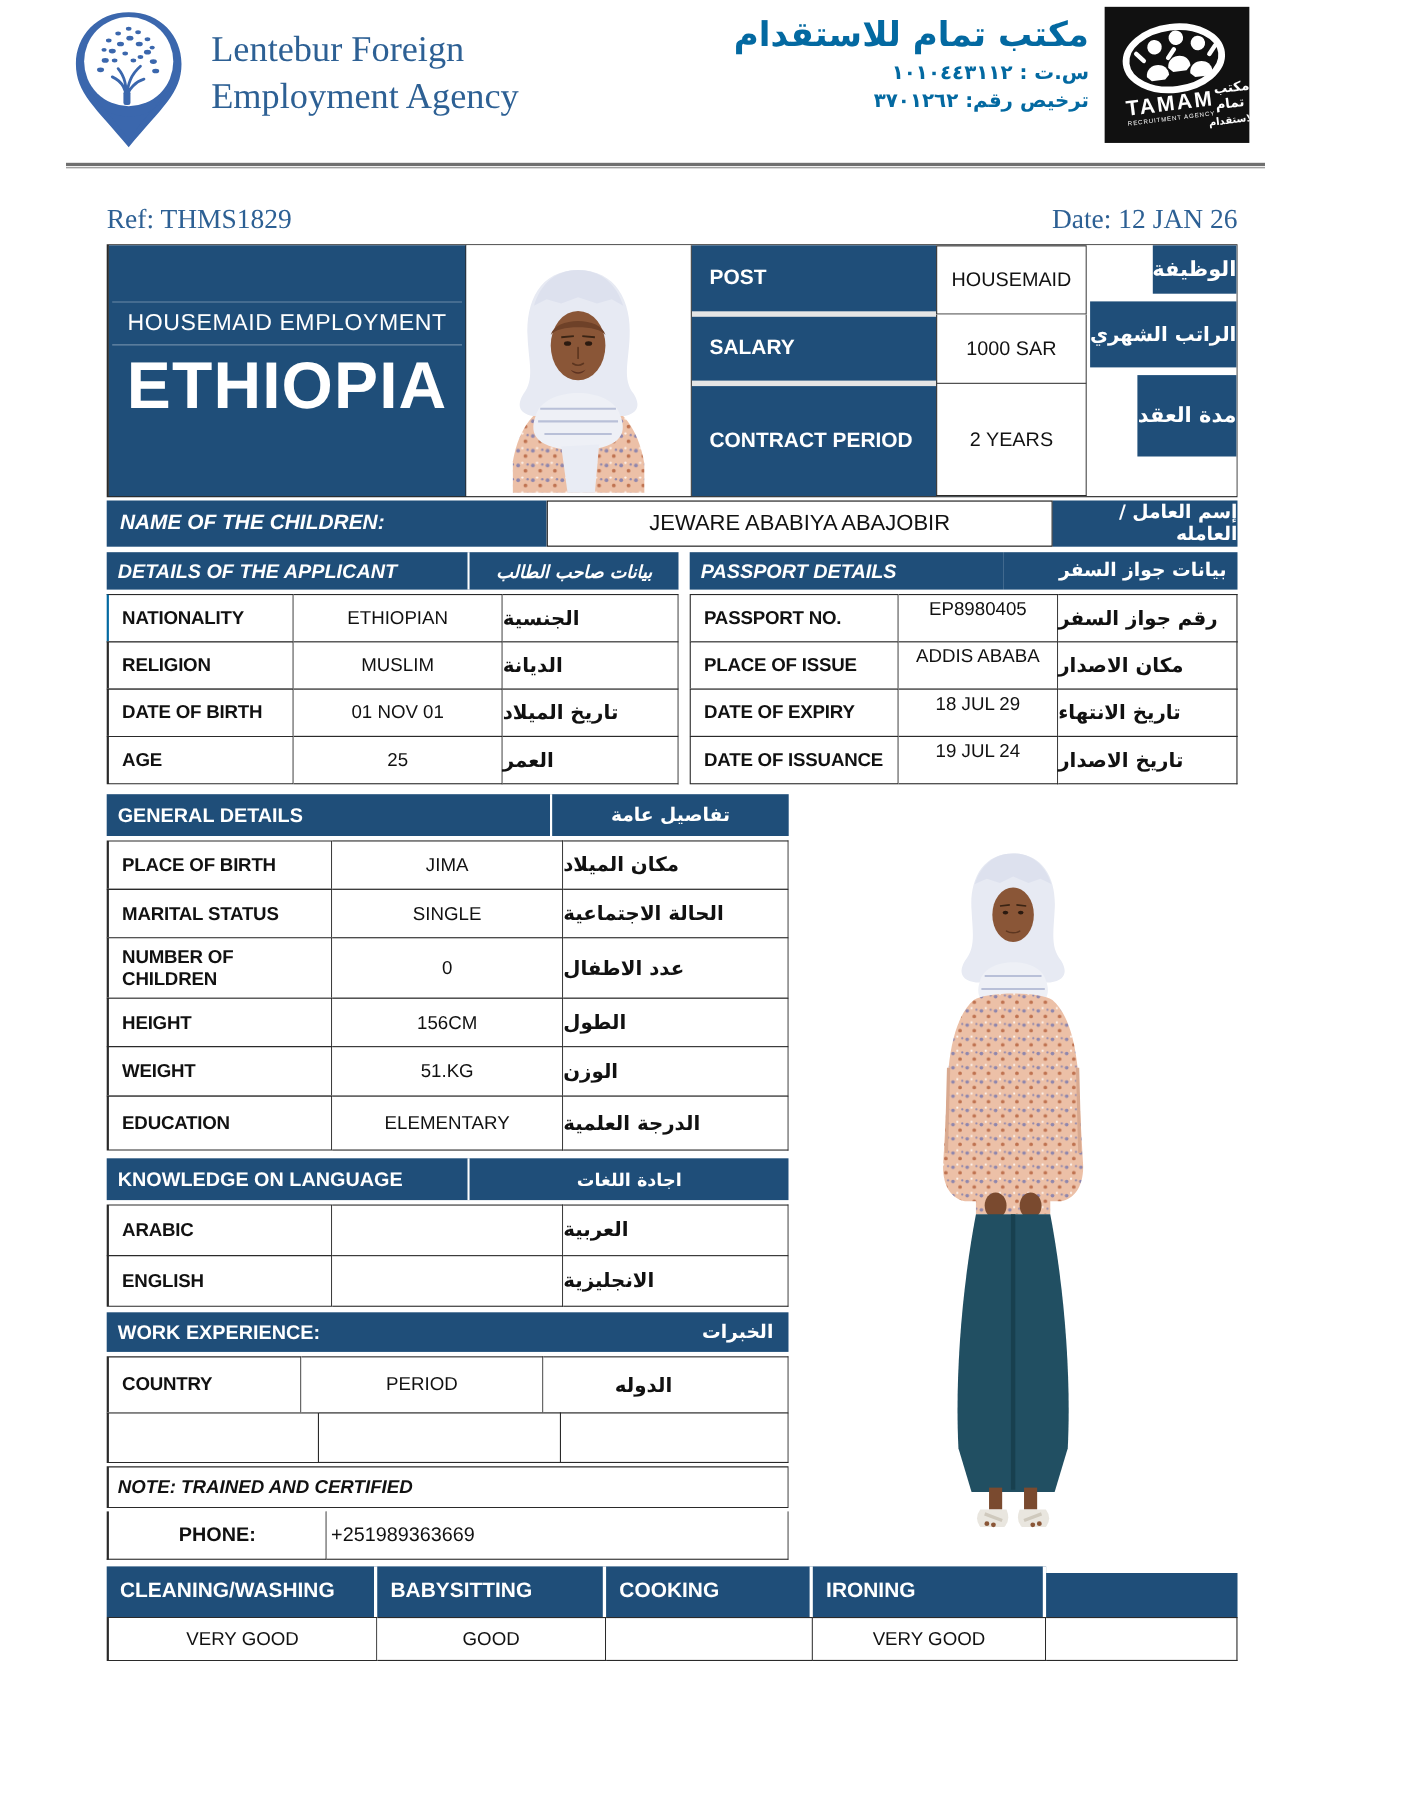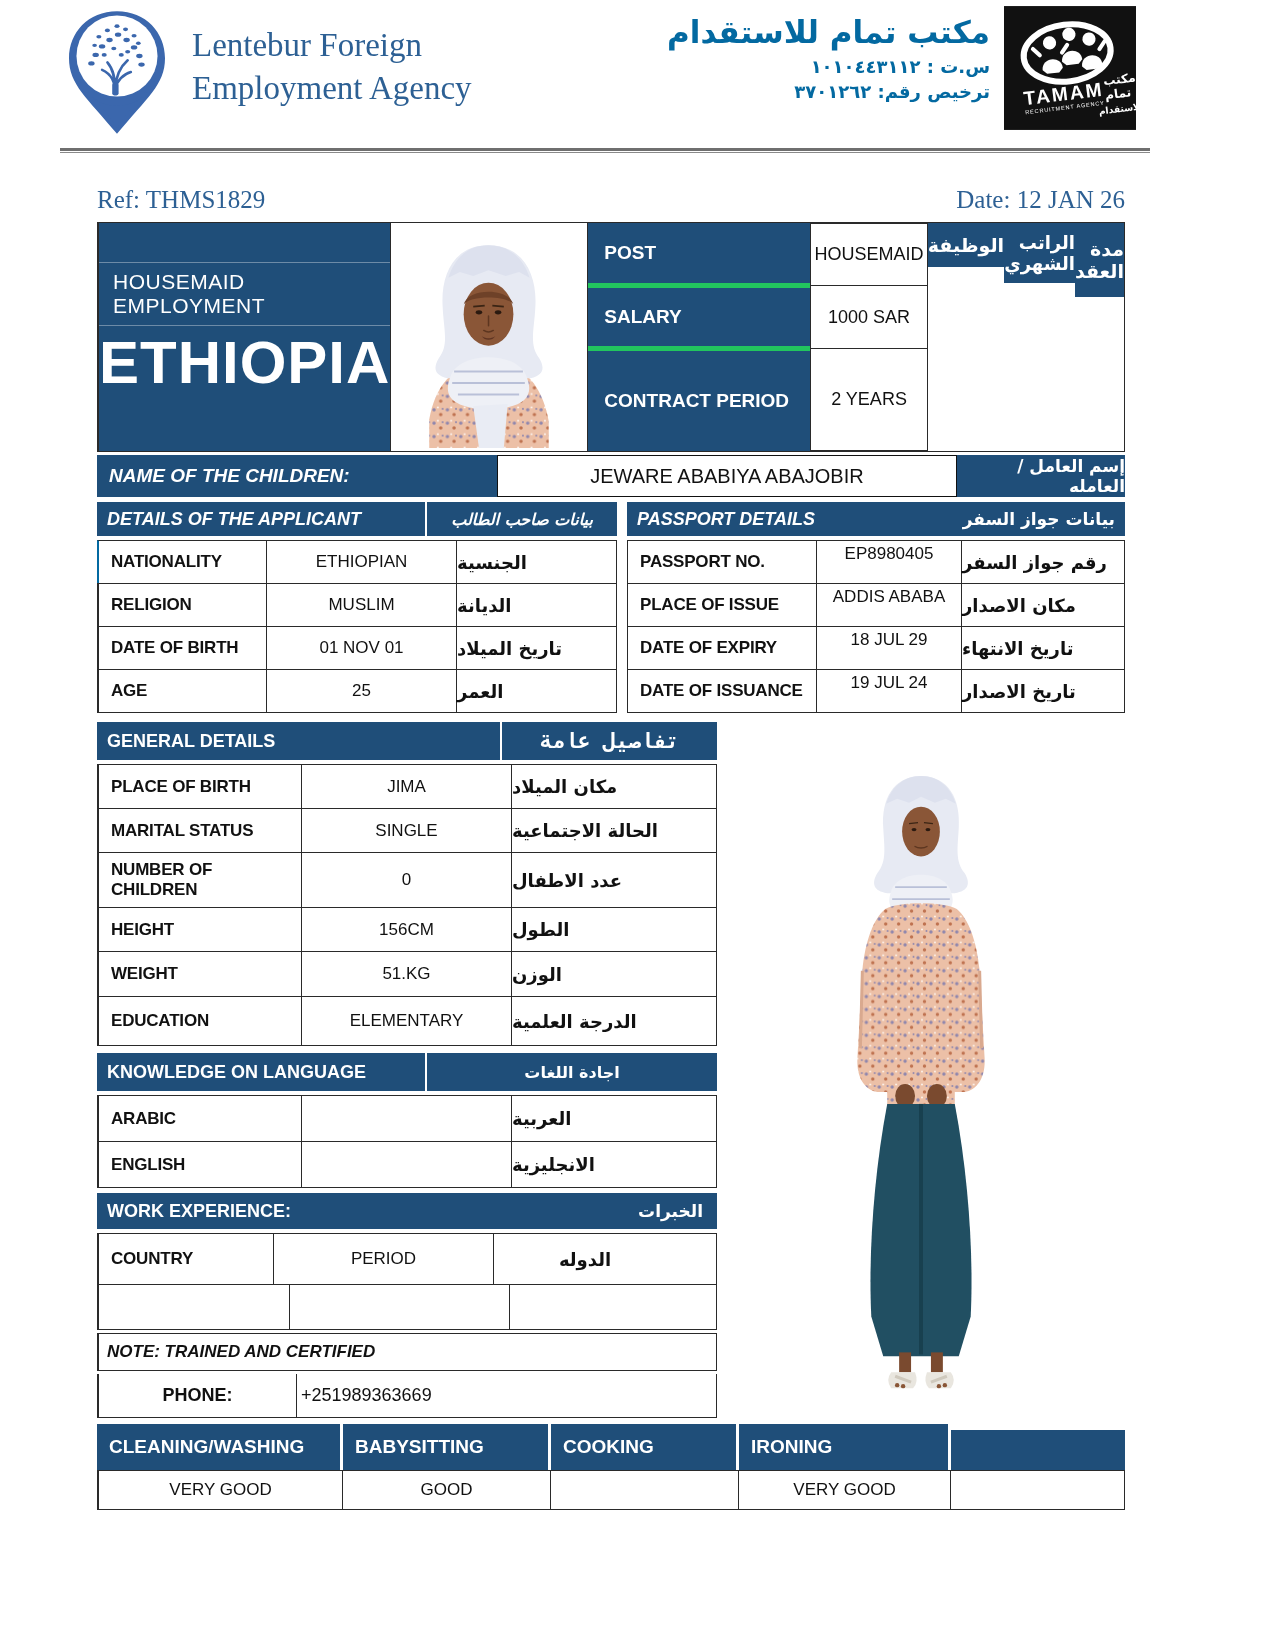--- a/index.html
+++ b/index.html
@@ -122,31 +122,31 @@
         <ellipse cx="92" cy="84" rx="3.4" ry="2.2" fill="#2b1a10"></ellipse>
         <ellipse cx="112" cy="84" rx="3.4" ry="2.2" fill="#2b1a10"></ellipse>
         <path d="M86 78 L98 77 M106 77 L118 78" stroke="#3a2414" stroke-width="1.8" fill="none"></path>
         <path d="M102 88 L102 98 M97 103 C100 105 104 105 107 103" stroke="#5d3620" stroke-width="1.6" fill="none" stroke-linecap="round"></path>
         <path d="M95 109 C100 112 104 112 109 109 C106 114 98 114 95 109 Z" fill="#5d3322"></path>
         <path d="M62 152 C70 124 134 124 142 152 C150 172 140 184 102 186 C64 184 54 172 62 152 Z" fill="#eef0f6"></path>
         <path d="M66 146 L138 146 M64 158 L140 158 M70 170 L134 170" stroke="#b9c0d8" stroke-width="2" fill="none"></path>
         <path d="M86 182 L92 226 L118 226 L122 180 Z" fill="#e9ecf4"></path>
       </svg>
     </div>
-    <div style="width:222px; display:flex; flex-direction:column; background:#22c55e;">
+    <div style="width:222px; display:flex; flex-direction:column; background:#e5e5e5;">
       <div class="bluecell hdr-en" style="height:60px; font-size:19px; padding-left:16px; margin-bottom:5px;">POST</div>
       <div class="bluecell hdr-en" style="height:58px; font-size:19px; padding-left:16px; margin-bottom:5px;">SALARY</div>
       <div class="bluecell hdr-en" style="flex:1; font-size:19px; padding-left:16px; width:258px;">CONTRACT PERIOD</div>
     </div>
     <div style="width:137px; display:flex; flex-direction:column; background:#fff;">
       <div class="cell val" style="height:63px; font-size:18px;">HOUSEMAID</div>
       <div class="cell val" style="height:63px; font-size:18px; border-top:none;">1000 SAR</div>
       <div class="cell val" style="flex:1; font-size:18px; border-top:none;">2 YEARS</div>
     </div>
-    <div style="flex:1; display:flex; flex-direction:row; background:#fff;">
+    <div style="flex:1; display:flex; flex-direction:column; background:#fff;align-items:flex-end;">
       <div class="bluecell arwhite" style="height:44px; font-size:19px; justify-content:center; margin-bottom:7px;">الوظيفة</div>
       <div class="bluecell arwhite" style="height:60px; font-size:18px; justify-content:center; margin-bottom:7px;">الراتب الشهري</div>
       <div class="bluecell arwhite" style="height:74px; font-size:19px; justify-content:center; margin-bottom:22px;">مدة العقد</div>
     </div>
   </div>
 
   <div class="abs row" style="left:97px; top:455px; width:1028px; height:42px;">
     <div class="bluecell" style="width:400px; font-style:italic; font-size:19px; padding-left:12px;">NAME OF THE CHILDREN:</div>
     <div class="cell val" style="width:460px; font-size:20px; border-color:#111;">JEWARE ABABIYA ABAJOBIR</div>
     <div class="bluecell arwhite" style="flex:1; font-size:17px; justify-content:center;">إسم العامل / العامله</div>
@@ -198,21 +198,21 @@
       <div class="cell arb" style="width:160px; border-left:none;">العمر</div>
       <div class="gapcol"></div>
       <div class="cell lbl" style="width:190px;">DATE OF ISSUANCE</div>
       <div class="cell val" style="width:145px; border-left:none; align-items:flex-start; padding-top:3px;">19 JUL 24</div>
       <div class="cell arb" style="flex:1; border-left:none;">تاريخ الاصدار</div>
     </div>
   </div>
 
   <div class="abs row" style="left:97px; top:722px; width:620px; height:38px;">
     <div class="bluecell hdr-en" style="width:405px; border-right:2px solid #fff;">GENERAL DETAILS</div>
-    <div class="bluecell arwhite hdr-ar" style="flex:1; font-size:21px;font-family:Liberation Mono, monospace;">تفاصيل عامة</div>
+    <div class="bluecell arwhite hdr-ar" style="flex:1; font-size:17px;">تفاصيل عامة</div>
   </div>
 
   <div class="abs" style="left:97px; top:764px; width:620px;">
     <div class="row" style="height:45px;">
       <div class="cell lbl" style="width:205px; border-left:2px solid #2a2a2a;">PLACE OF BIRTH</div>
       <div class="cell val" style="width:210px; border-left:none;">JIMA</div>
       <div class="cell arb" style="flex:1; border-left:none;">مكان الميلاد</div>
     </div>
     <div class="row" style="height:45px; margin-top:-1px;">
       <div class="cell lbl" style="width:205px; border-left:2px solid #2a2a2a;">MARITAL STATUS</div>

